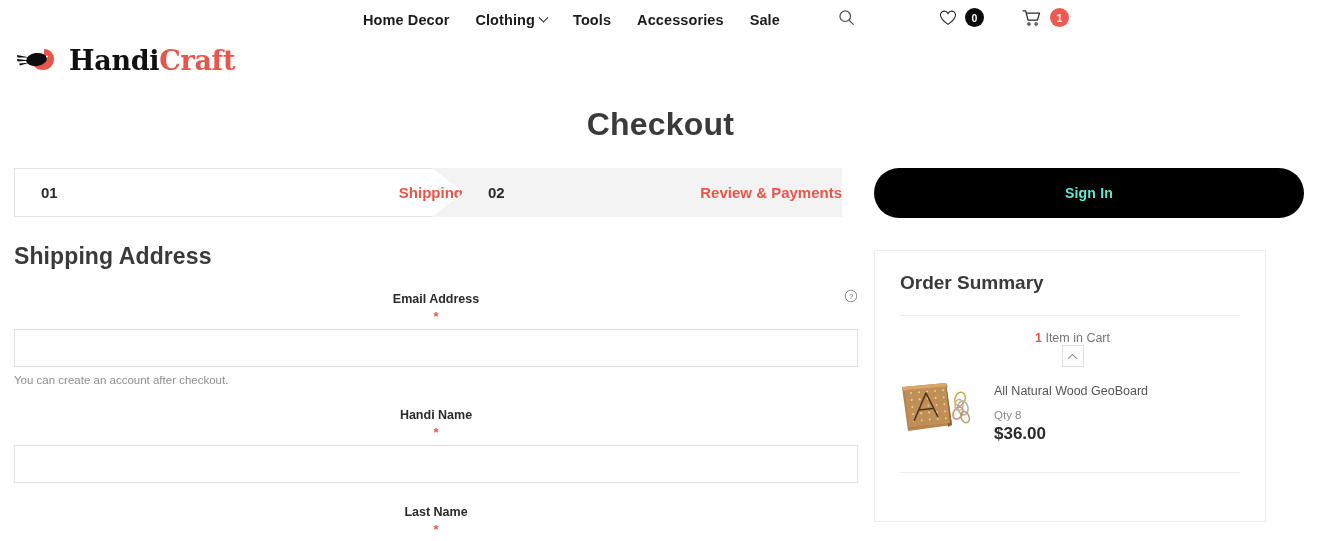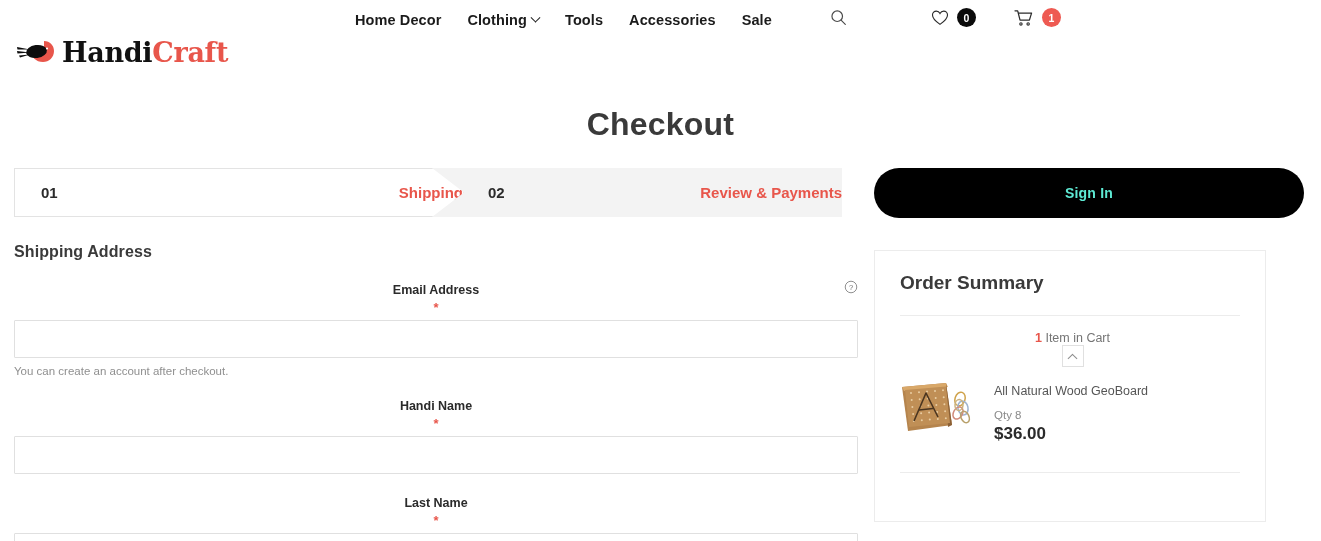--- a/index.html
+++ b/index.html
@@ -7,21 +7,21 @@
     width: 1321px; height: 541px;
     background: #ffffff;
     font-family: "Liberation Sans", sans-serif;
     color: #333333;
     overflow: hidden;
   }
   .page { position: relative; width: 1321px; height: 541px; }
 
   
   .topbar {
-    position: absolute; top: 0; left: 0; width: 1075px; height: 42px;
+    position: absolute; top: 0; left: 8px; width: 1075px; height: 42px;
   }
   .nav {
     position: absolute; left: 355px; top: 11px;
     display: flex; align-items: center; gap: 26px;
   }
   .nav-item {
     font-size: 14.5px; font-weight: 700; color: #1b1b1b;
     letter-spacing: .1px; line-height: 18px; cursor: pointer;
     display: flex; align-items: center; gap: 5px; white-space: nowrap;
   }
@@ -41,21 +41,21 @@
     display: flex; align-items: center; justify-content: center;
     font-size: 10.5px; font-weight: 700; color: #fff; margin-left: 8px;
   }
   .badge-dark { background: #0b0b0b; }
   .badge-red { background: #ee5a52; }
 
   .hamburger { width: 20px; display: flex; flex-direction: column; gap: 4px; }
   .hamburger span { display: block; height: 1.6px; background: #1b1b1b; border-radius: 2px; }
 
   
-  .logo { position: absolute; left: 16px; top: 38px; display: flex; align-items: center; gap: 2px; }
+  .logo { position: absolute; left: 16px; top: 46px; display: flex; align-items: center; gap: 9px; }
   .logo-text {
     font-family: "DejaVu Serif", serif; font-size: 27px; font-weight: 700;
     letter-spacing: -.3px; line-height: 30px;
   }
   .logo-text .b { color: #111111; }
   .logo-text .r { color: #e8564b; }
 
   
   .page-title {
     position: absolute; top: 106px; left: 0; width: 1321px;
@@ -79,21 +79,21 @@
   .step-2 {
     left: 410px; width: 418px; background: #f3f3f3;
     padding-left: 64px; z-index: 1;
   }
   .step-num { color: #2b2b2b; margin-right: 7px; }
   .step-label { color: #e8564b; }
 
   
   .form { position: absolute; left: 14px; top: 243px; width: 844px; }
   .section-title {
-    font-size: 16px; font-weight: 700; color: #3a3a3a; letter-spacing: .1px;
+    font-size: 23px; font-weight: 700; color: #3a3a3a; letter-spacing: .1px;
   }
   .field { margin-top: 22px; position: relative; }
   .field-label {
     font-size: 12.5px; font-weight: 700; color: #2b2b2b;
     display: flex; align-items: center; gap: 6px; margin-bottom: 7px; flex-direction: column;
   }
   .req { color: #e8564b; font-size: 13px; line-height: 10px; }
   .input {
     width: 844px; height: 38px; border: 1px solid #e0e0e0;
     background: #fff; border-radius: 1px; padding: 0 10px;

